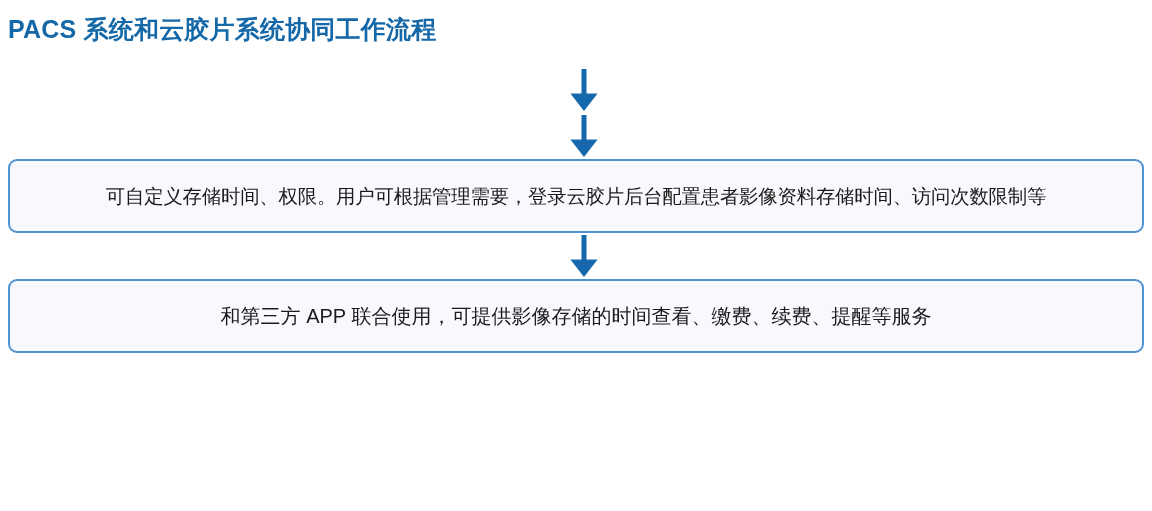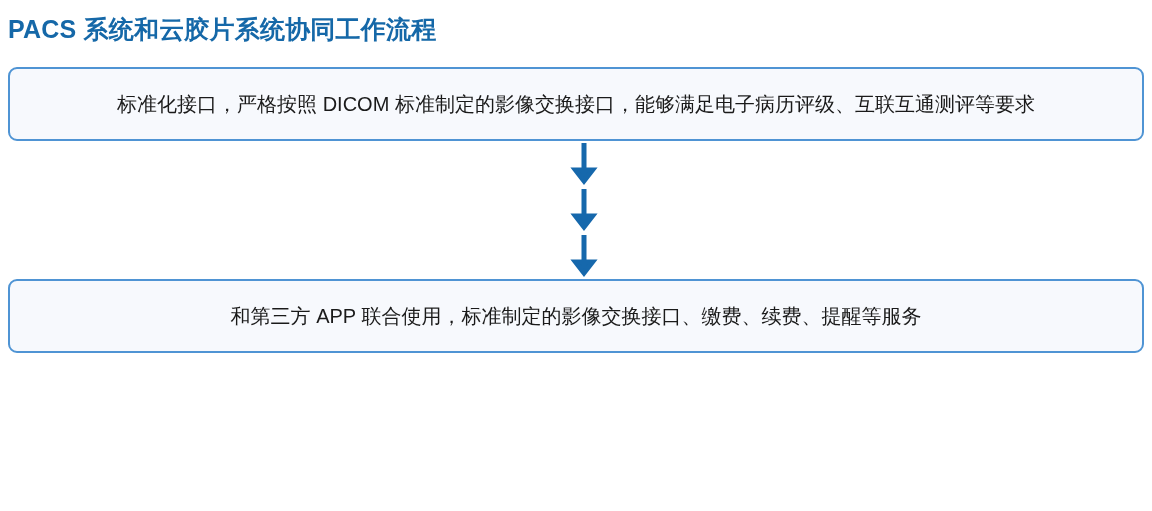--- a/index.html
+++ b/index.html
@@ -81,48 +81,48 @@
 </style>
 </head>
 <body>
 
 <div class="page">
 
   <div class="title">PACS 系统和云胶片系统协同工作流程</div>
 
   <div class="flow">
 
-    <div class="step-box">
-      <span class="step-text">标准化接口，严格按照 DICOM 标准制定的影像交换接口，能够满足电子病历评级、互联互通测评等要求</span>
-    </div>
-
-    <div class="connector">
-      <div class="arrow-wrap">
-        <svg width="46" height="46" viewBox="0 0 46 46" aria-hidden="true">
-          <path d="M23 2 L23 33 M23 40 L14.5 29 L31.5 29 Z" fill="#1668ac" stroke="#1668ac" stroke-width="5" stroke-linejoin="miter"></path>
-        </svg>
-      </div>
-    </div>
-
 
     <div class="connector">
       <div class="arrow-wrap">
         <svg width="46" height="46" viewBox="0 0 46 46" aria-hidden="true">
           <path d="M23 2 L23 33 M23 40 L14.5 29 L31.5 29 Z" fill="#1668ac" stroke="#1668ac" stroke-width="5" stroke-linejoin="miter"></path>
         </svg>
       </div>
     </div>
 
 
     <div class="connector">
       <div class="arrow-wrap">
         <svg width="46" height="46" viewBox="0 0 46 46" aria-hidden="true">
           <path d="M23 2 L23 33 M23 40 L14.5 29 L31.5 29 Z" fill="#1668ac" stroke="#1668ac" stroke-width="5" stroke-linejoin="miter"></path>
         </svg>
       </div>
     </div>
 
     <div class="step-box">
-      <span class="step-text">和第三方 APP 联合使用，标准制定的影像交换接口、缴费、续费、提醒等服务</span>
+      <span class="step-text tight">可自定义存储时间、权限。用户可根据管理需要，登录云胶片后台配置患者影像资料存储时间、访问次数限制等</span>
+    </div>
+
+    <div class="connector">
+      <div class="arrow-wrap">
+        <svg width="46" height="46" viewBox="0 0 46 46" aria-hidden="true">
+          <path d="M23 2 L23 33 M23 40 L14.5 29 L31.5 29 Z" fill="#1668ac" stroke="#1668ac" stroke-width="5" stroke-linejoin="miter"></path>
+        </svg>
+      </div>
+    </div>
+
+    <div class="step-box">
+      <span class="step-text">和第三方 APP 联合使用，可提供影像存储的时间查看、缴费、续费、提醒等服务</span>
     </div>
 
   </div>
 </div>
 
 </body></html>

